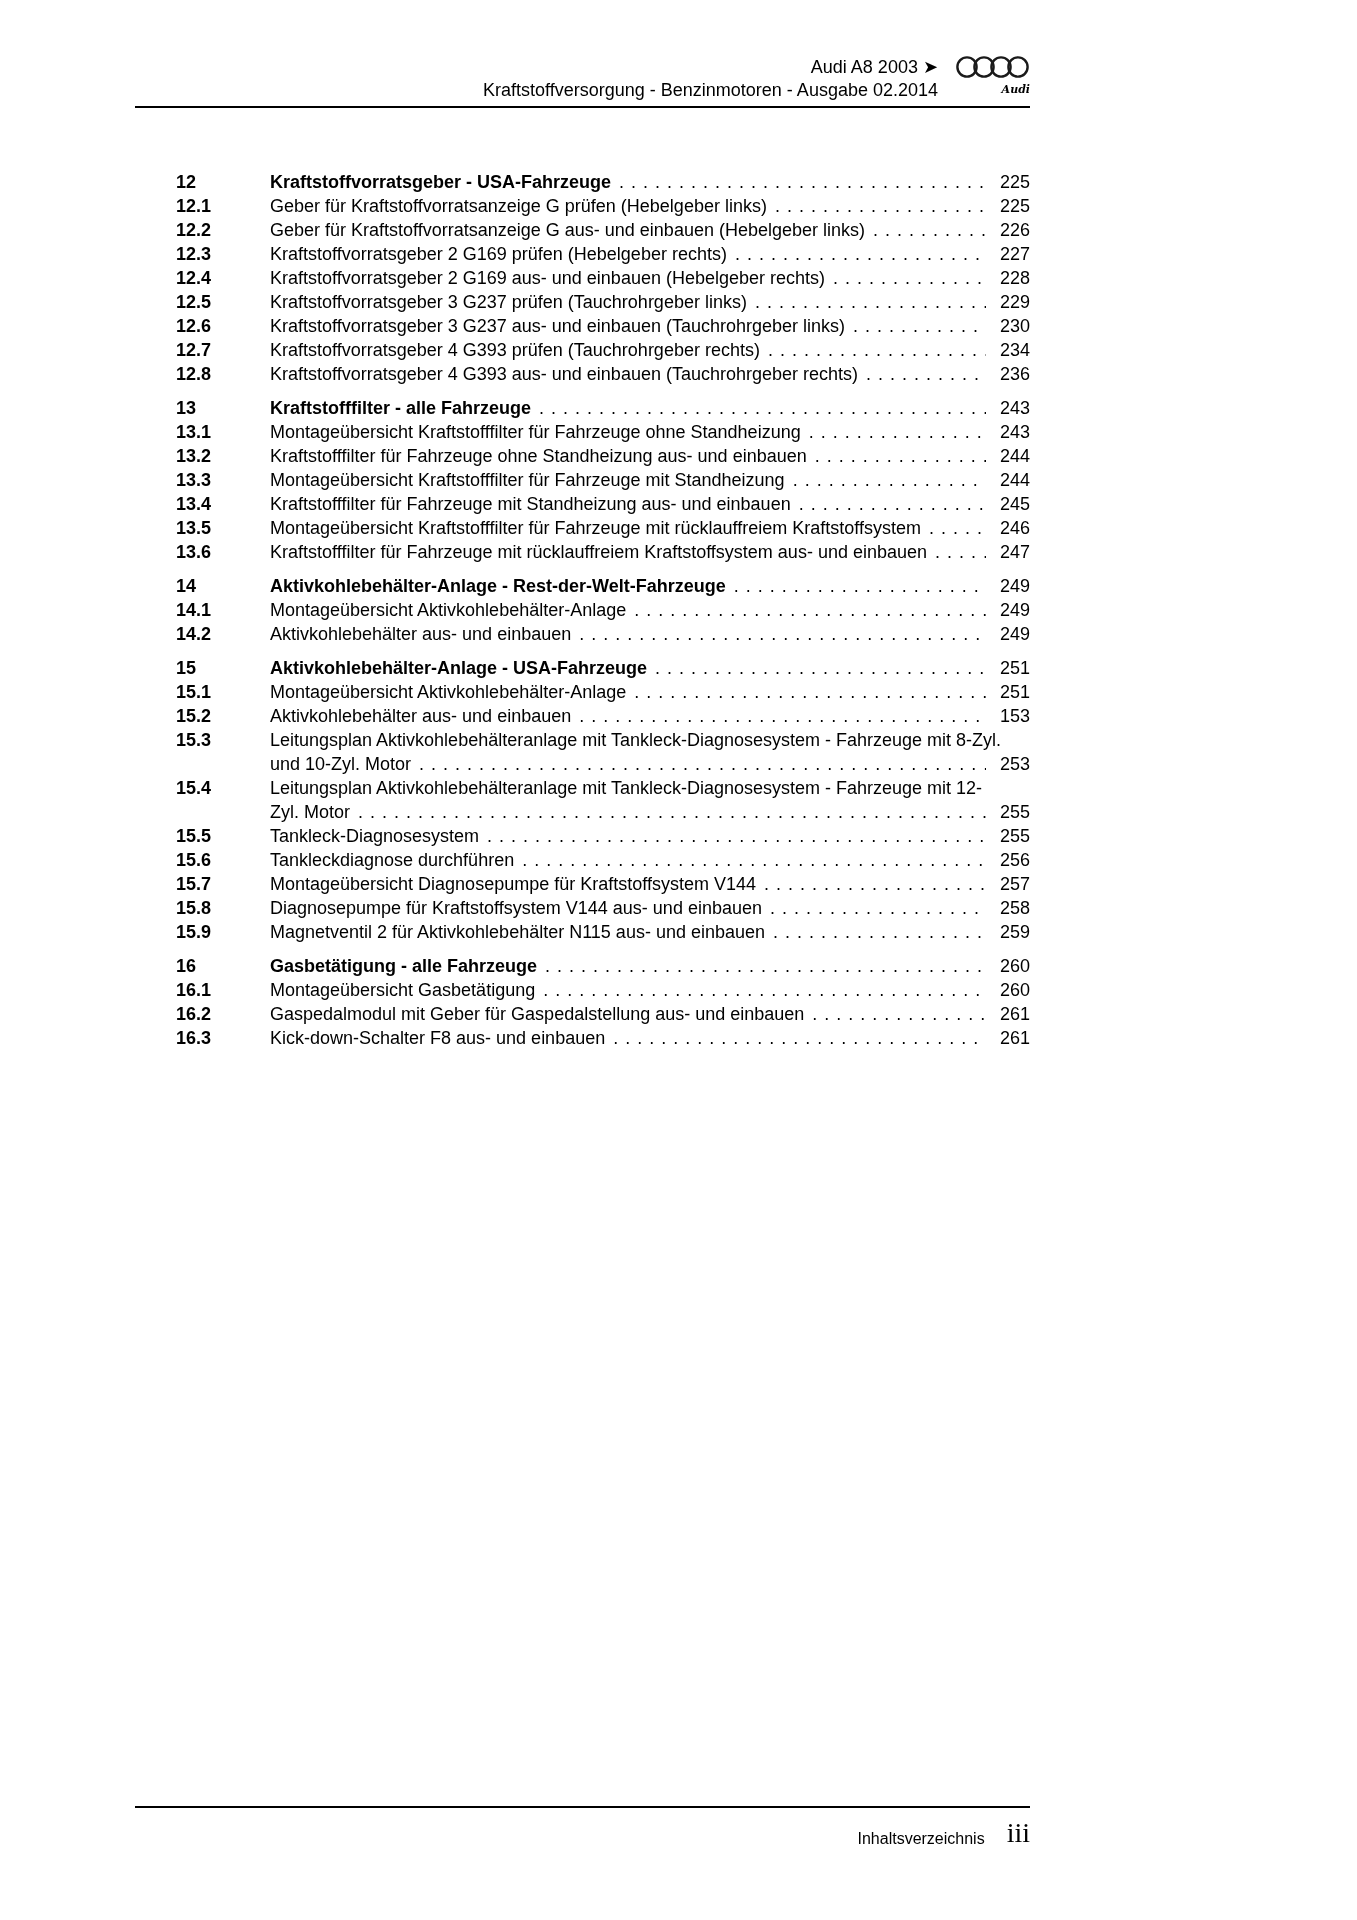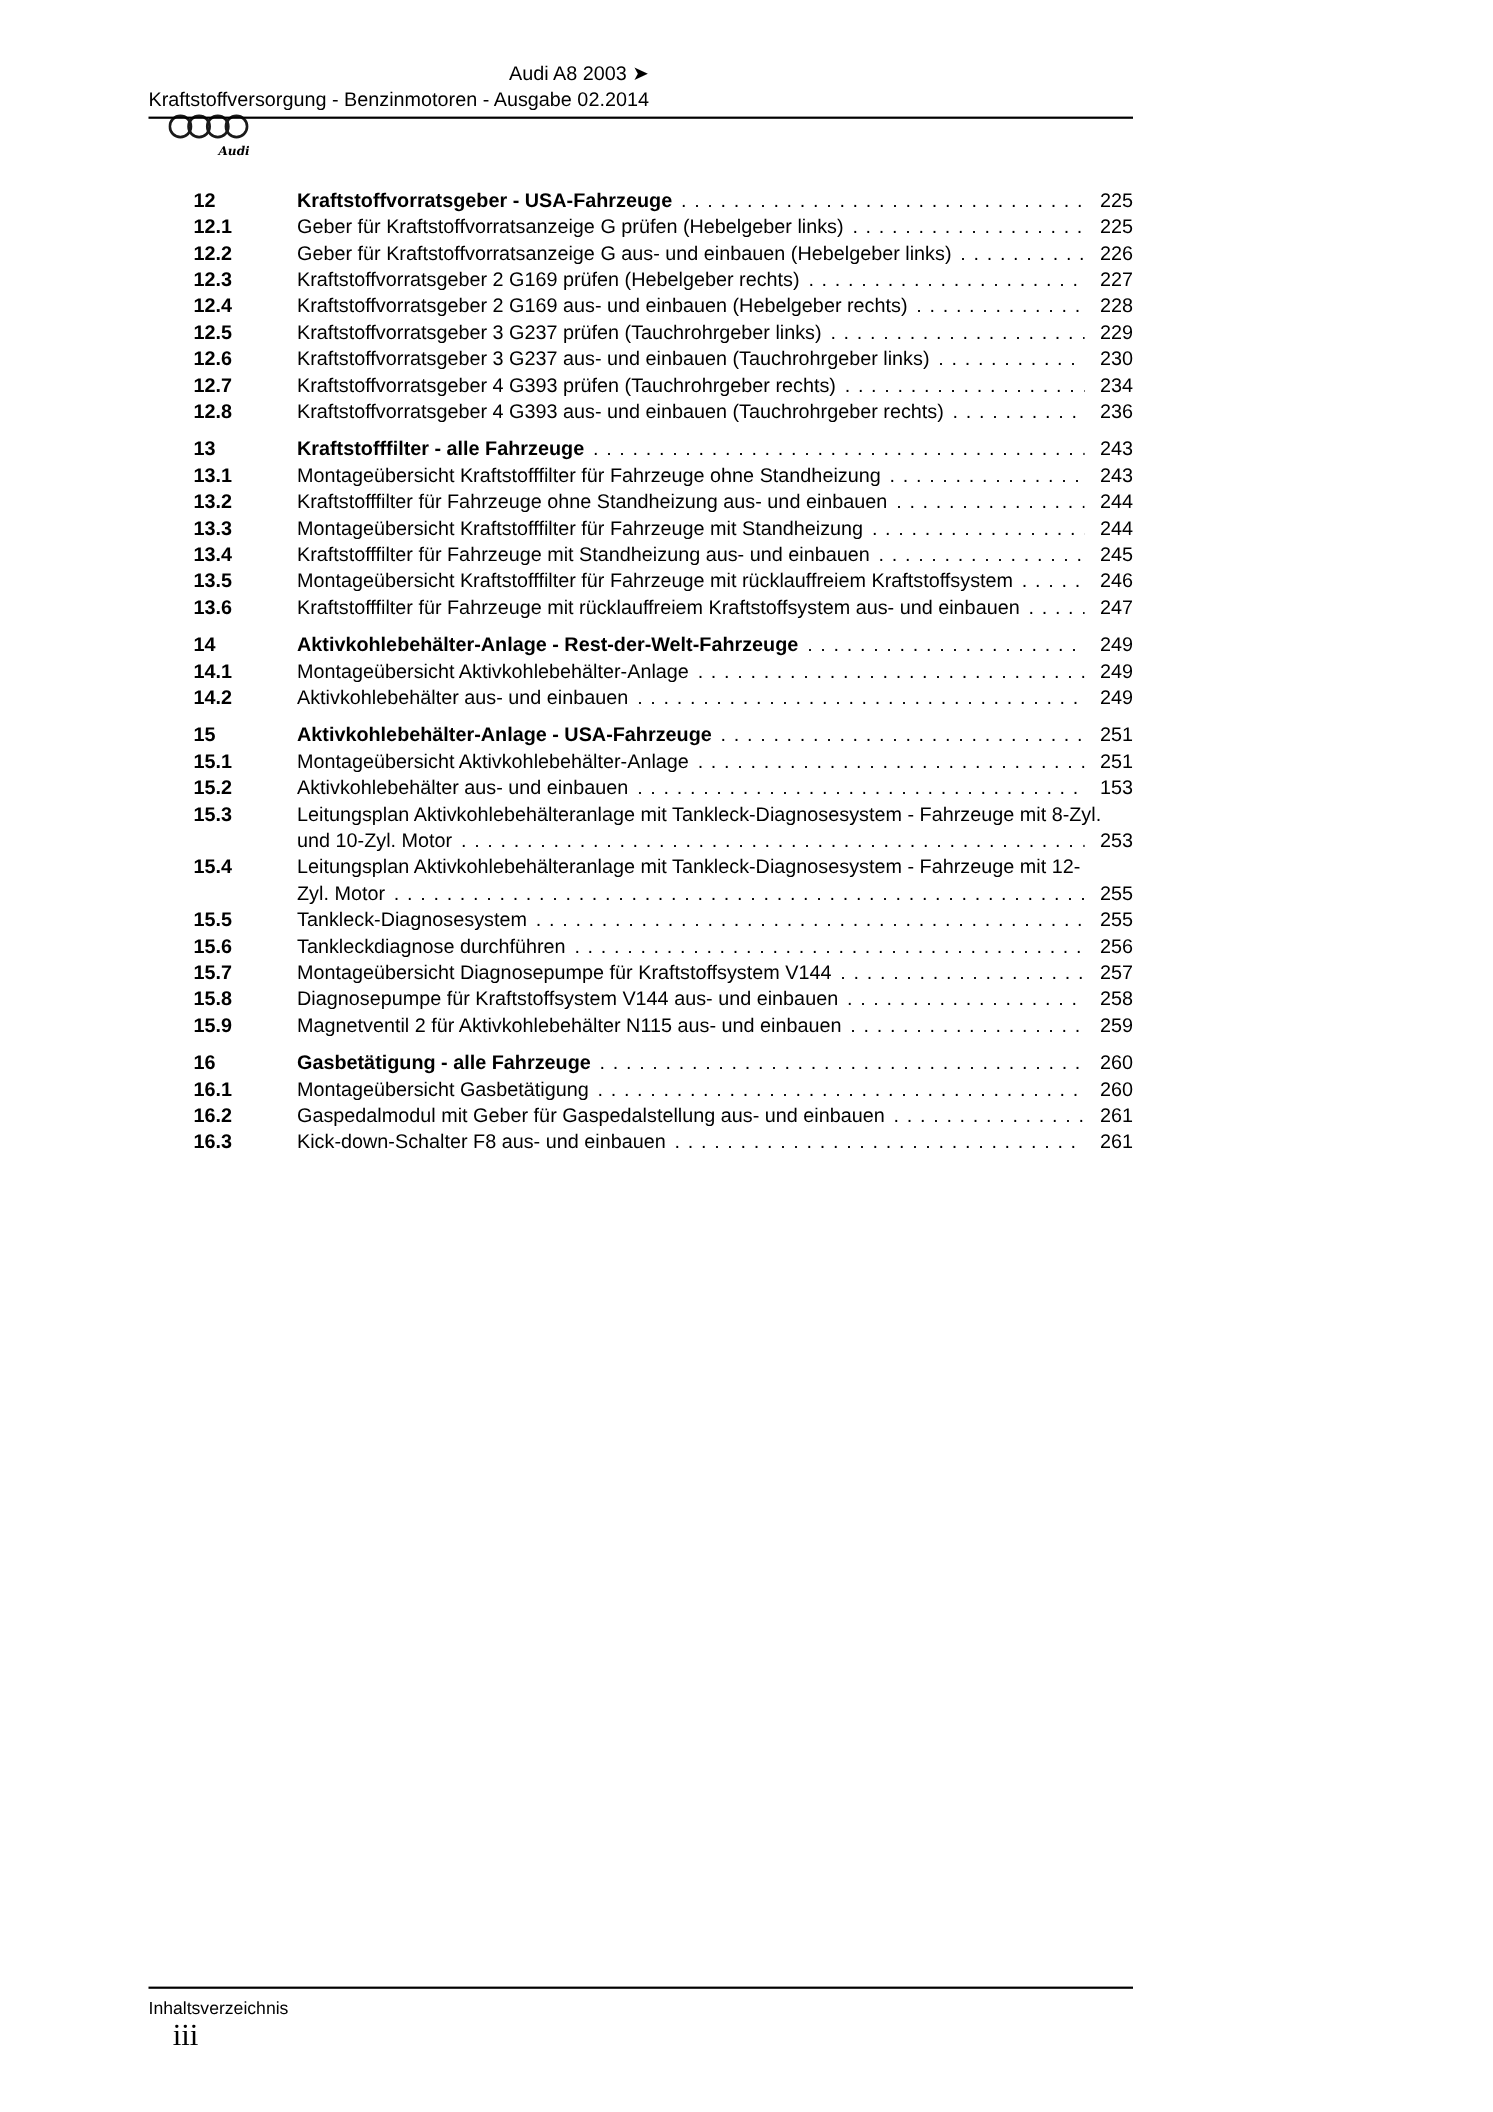--- a/index.html
+++ b/index.html
@@ -19,21 +19,20 @@
 
   
   .header {
     position: absolute;
     top: 54px;
     left: 135px;
     width: 895px;
     display: flex;
     justify-content: flex-end;
     align-items: flex-start;
-    flex-direction: column;
   }
   .header-text {
     text-align: right;
     font-size: 18px;
     line-height: 23px;
     padding-top: 2px;
   }
   .header-logo {
     width: 76px;
     margin-left: 16px;
@@ -120,22 +119,21 @@
     width: 895px;
     border-top: 2px solid #000;
   }
   .footer {
     position: absolute;
     top: 1818px;
     left: 135px;
     width: 895px;
     display: flex;
     justify-content: flex-end;
-    align-items: flex-start;
-    flex-direction: column;
+    align-items: flex-end;
   }
   .footer-label {
     font-size: 16px;
   }
   .footer-pagenum {
     font-family: "Liberation Serif", serif;
     font-size: 28px;
     margin-left: 22px;
     line-height: 30px;
   }

